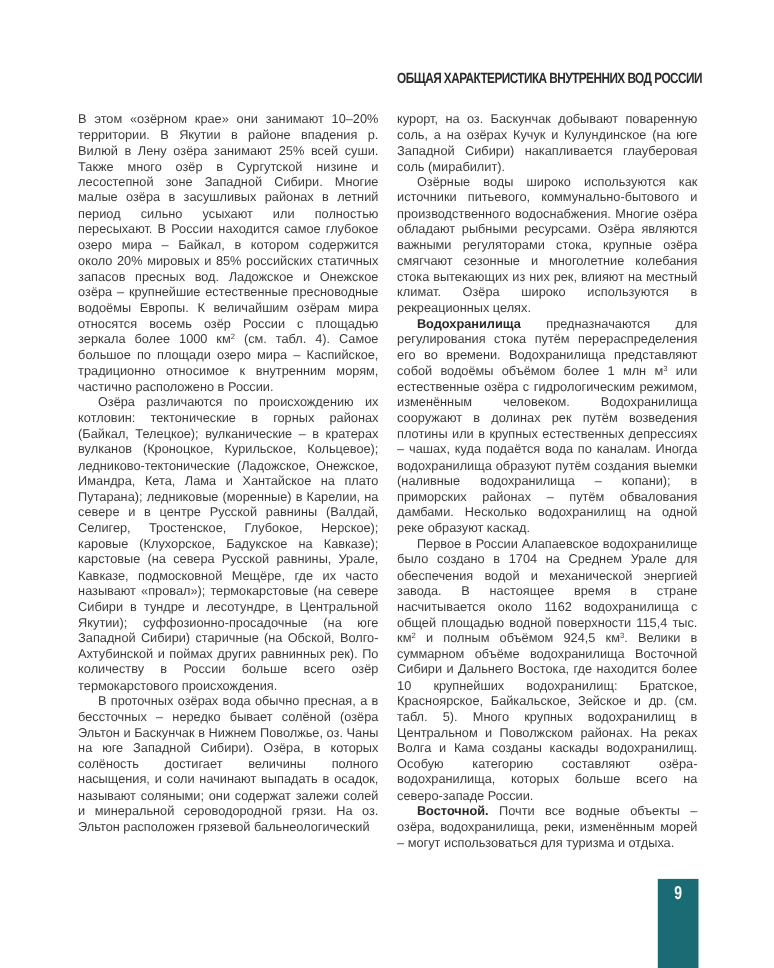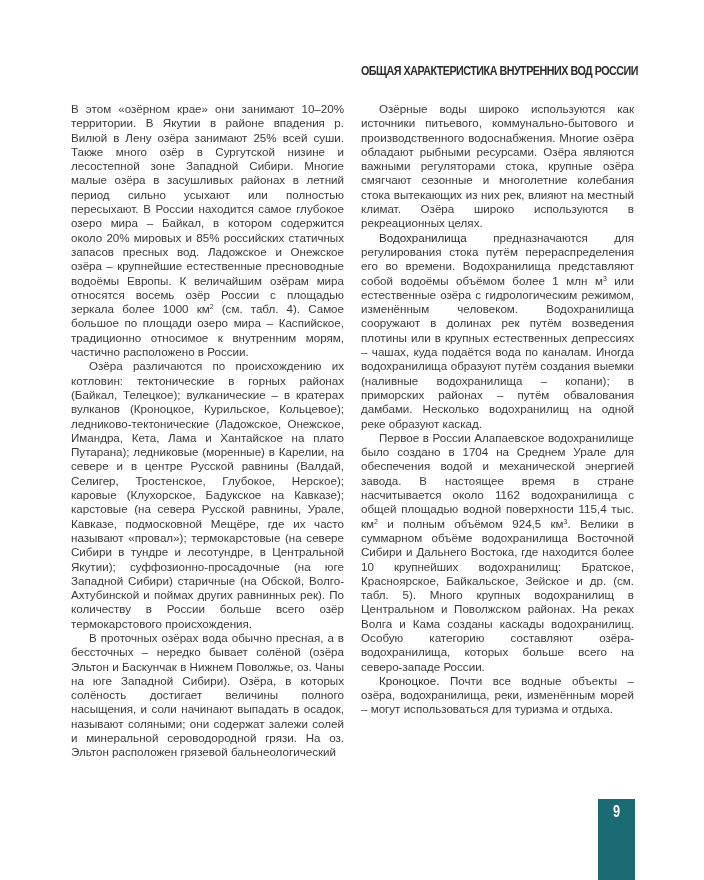--- a/index.html
+++ b/index.html
@@ -39,21 +39,21 @@
       text-align: justify;
       hyphens: manual;
     }
     .col-left { left: 71px; }
     .col-right { left: 361px; }
     .column p {
       margin: 0;
       text-indent: 18px;
     }
     .column p.first { text-indent: 0; }
-    .column b { font-weight: normal; color: #2a2a2a; }
+    .column b { font-weight: bold; color: #2a2a2a; }
     sup { font-size: 7px; line-height: 0; vertical-align: 4px; }
     .page-tab {
       position: absolute;
       left: 598px;
       top: 799px;
       width: 37px;
       height: 81px;
       background: #1b6b74;
     }
     .page-number {
@@ -74,21 +74,22 @@
 
 <div class="running-head">ОБЩАЯ ХАРАКТЕРИСТИКА ВНУТРЕННИХ ВОД РОССИИ</div>
 
 <div class="column col-left">
   <p class="first"><span>В этом «озёрном крае» они занимают 10–20% территории. В Якутии в районе впадения р. Вилюй в Лену озёра занимают 25% всей суши. Также много озёр в Сургутской низине и лесостепной зоне Западной Сибири. Многие малые озёра в засушливых районах в летний период сильно усыхают или полностью пересыхают. В России находится самое глубокое озеро мира – Байкал, в котором содержится около 20% мировых и 85% российских статичных запасов пресных вод. Ладожское и Онежское озёра – крупнейшие естественные пресноводные водоёмы Европы. К величайшим озёрам мира относятся восемь озёр России с площадью зеркала более 1000 км</span><sup>2</sup><span> (см. табл. 4). Самое большое по площади озеро мира – Каспийское, традиционно относимое к внутренним морям, частично расположено в России.</span></p>
   <p>Озёра различаются по происхождению их котловин: тектонические в горных районах (Байкал, Телецкое); вулканические – в кратерах вулканов (Кроноцкое, Курильское, Кольцевое); ледниково-тектонические (Ладожское, Онежское, Имандра, Кета, Лама и Хантайское на плато Путарана); ледниковые (моренные) в Карелии, на севере и в центре Русской равнины (Валдай, Селигер, Тростенское, Глубокое, Нерское); каровые (Клухорское, Бадукское на Кавказе); карстовые (на севера Русской равнины, Урале, Кавказе, подмосковной Мещёре, где их часто называют «провал»); термокарстовые (на севере Сибири в тундре и лесотундре, в Центральной Якутии); суффозионно-просадочные (на юге Западной Сибири) старичные (на Обской, Волго-Ахтубинской и поймах других равнинных рек). По количеству в России больше всего озёр термокарстового происхождения.</p>
   <p>В проточных озёрах вода обычно пресная, а в бессточных – нередко бывает солёной (озёра Эльтон и Баскунчак в Нижнем Поволжье, оз. Чаны на юге Западной Сибири). Озёра, в которых солёность достигает величины полного насыщения, и соли начинают выпадать в осадок, называют соляными; они содержат залежи солей и минеральной сероводородной грязи. На оз. Эльтон расположен грязевой бальнеологический</p>
 </div>
 
 <div class="column col-right">
+  <p class="first">курорт, на оз. Баскунчак добывают поваренную соль, а на озёрах Кучук и Кулундинское (на юге Западной Сибири) накапливается глауберовая соль (мирабилит).</p>
   <p>Озёрные воды широко используются как источники питьевого, коммунально-бытового и производственного водоснабжения. Многие озёра обладают рыбными ресурсами. Озёра являются важными регуляторами стока, крупные озёра смягчают сезонные и многолетние колебания стока вытекающих из них рек, влияют на местный климат. Озёра широко используются в рекреационных целях.</p>
   <p><b>Водохранилища</b><span> предназначаются для регулирования стока путём перераспределения его во времени. Водохранилища представляют собой водоёмы объёмом более 1 млн м</span><sup>3</sup><span> или естественные озёра с гидрологическим режимом, изменённым человеком. Водохранилища сооружают в долинах рек путём возведения плотины или в крупных естественных депрессиях – чашах, куда подаётся вода по каналам. Иногда водохранилища образуют путём создания выемки (наливные водохранилища – копани); в приморских районах – путём обвалования дамбами. Несколько водохранилищ на одной реке образуют каскад.</span></p>
   <p><span>Первое в России Алапаевское водохранилище было создано в 1704 на Среднем Урале для обеспечения водой и механической энергией завода. В настоящее время в стране насчитывается около 1162 водохранилища с общей площадью водной поверхности 115,4 тыс. км</span><sup>2</sup><span> и полным объёмом 924,5 км</span><sup>3</sup><span>. Велики в суммарном объёме водохранилища Восточной Сибири и Дальнего Востока, где находится более 10 крупнейших водохранилищ: Братское, Красноярское, Байкальское, Зейское и др. (см. табл. 5). Много крупных водохранилищ в Центральном и Поволжском районах. На реках Волга и Кама созданы каскады водохранилищ. Особую категорию составляют озёра-водохранилища, которых больше всего на северо-западе России.</span></p>
-  <p><b>Кроноцкое.</b><span> Почти все водные объекты – озёра, водохранилища, реки, изменённым морей – могут использоваться для туризма и отдыха.</span></p>
+  <p><b>Восточной.</b><span> Почти все водные объекты – озёра, водохранилища, реки, изменённым морей – могут использоваться для туризма и отдыха.</span></p>
 </div>
 
 <div class="page-tab">
   <div class="page-number">9</div>
 </div>
 
 </body></html>

